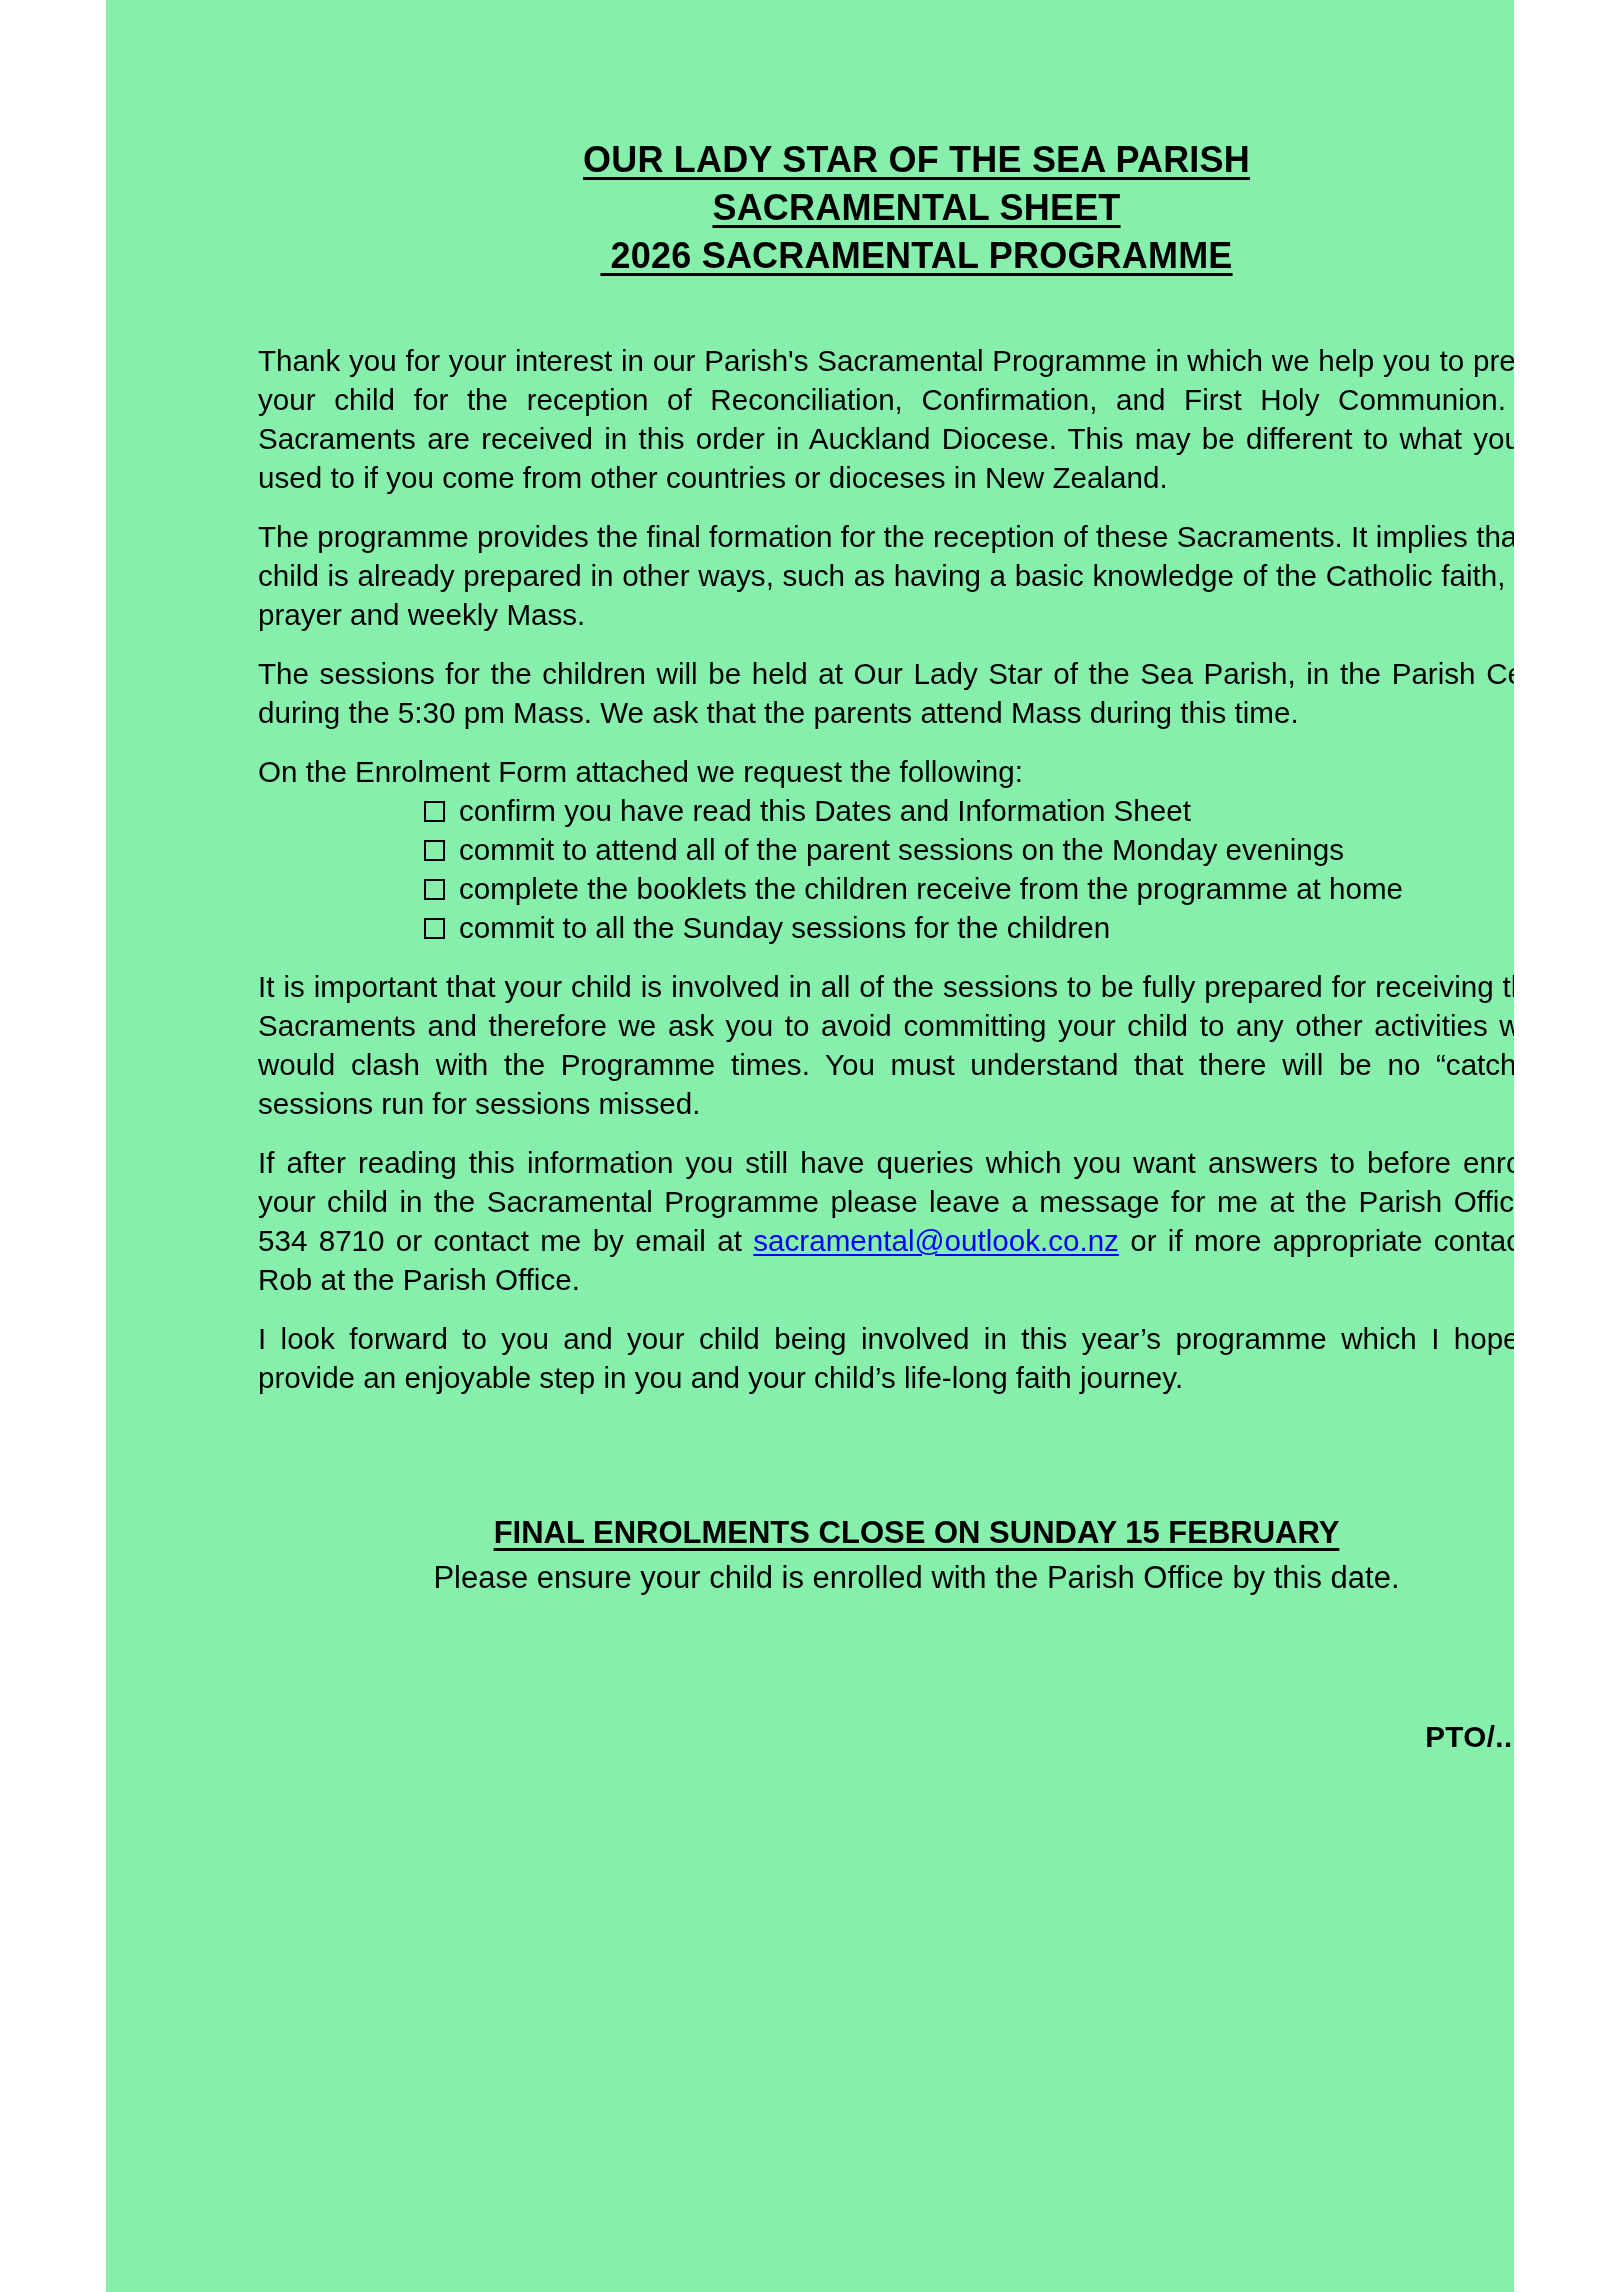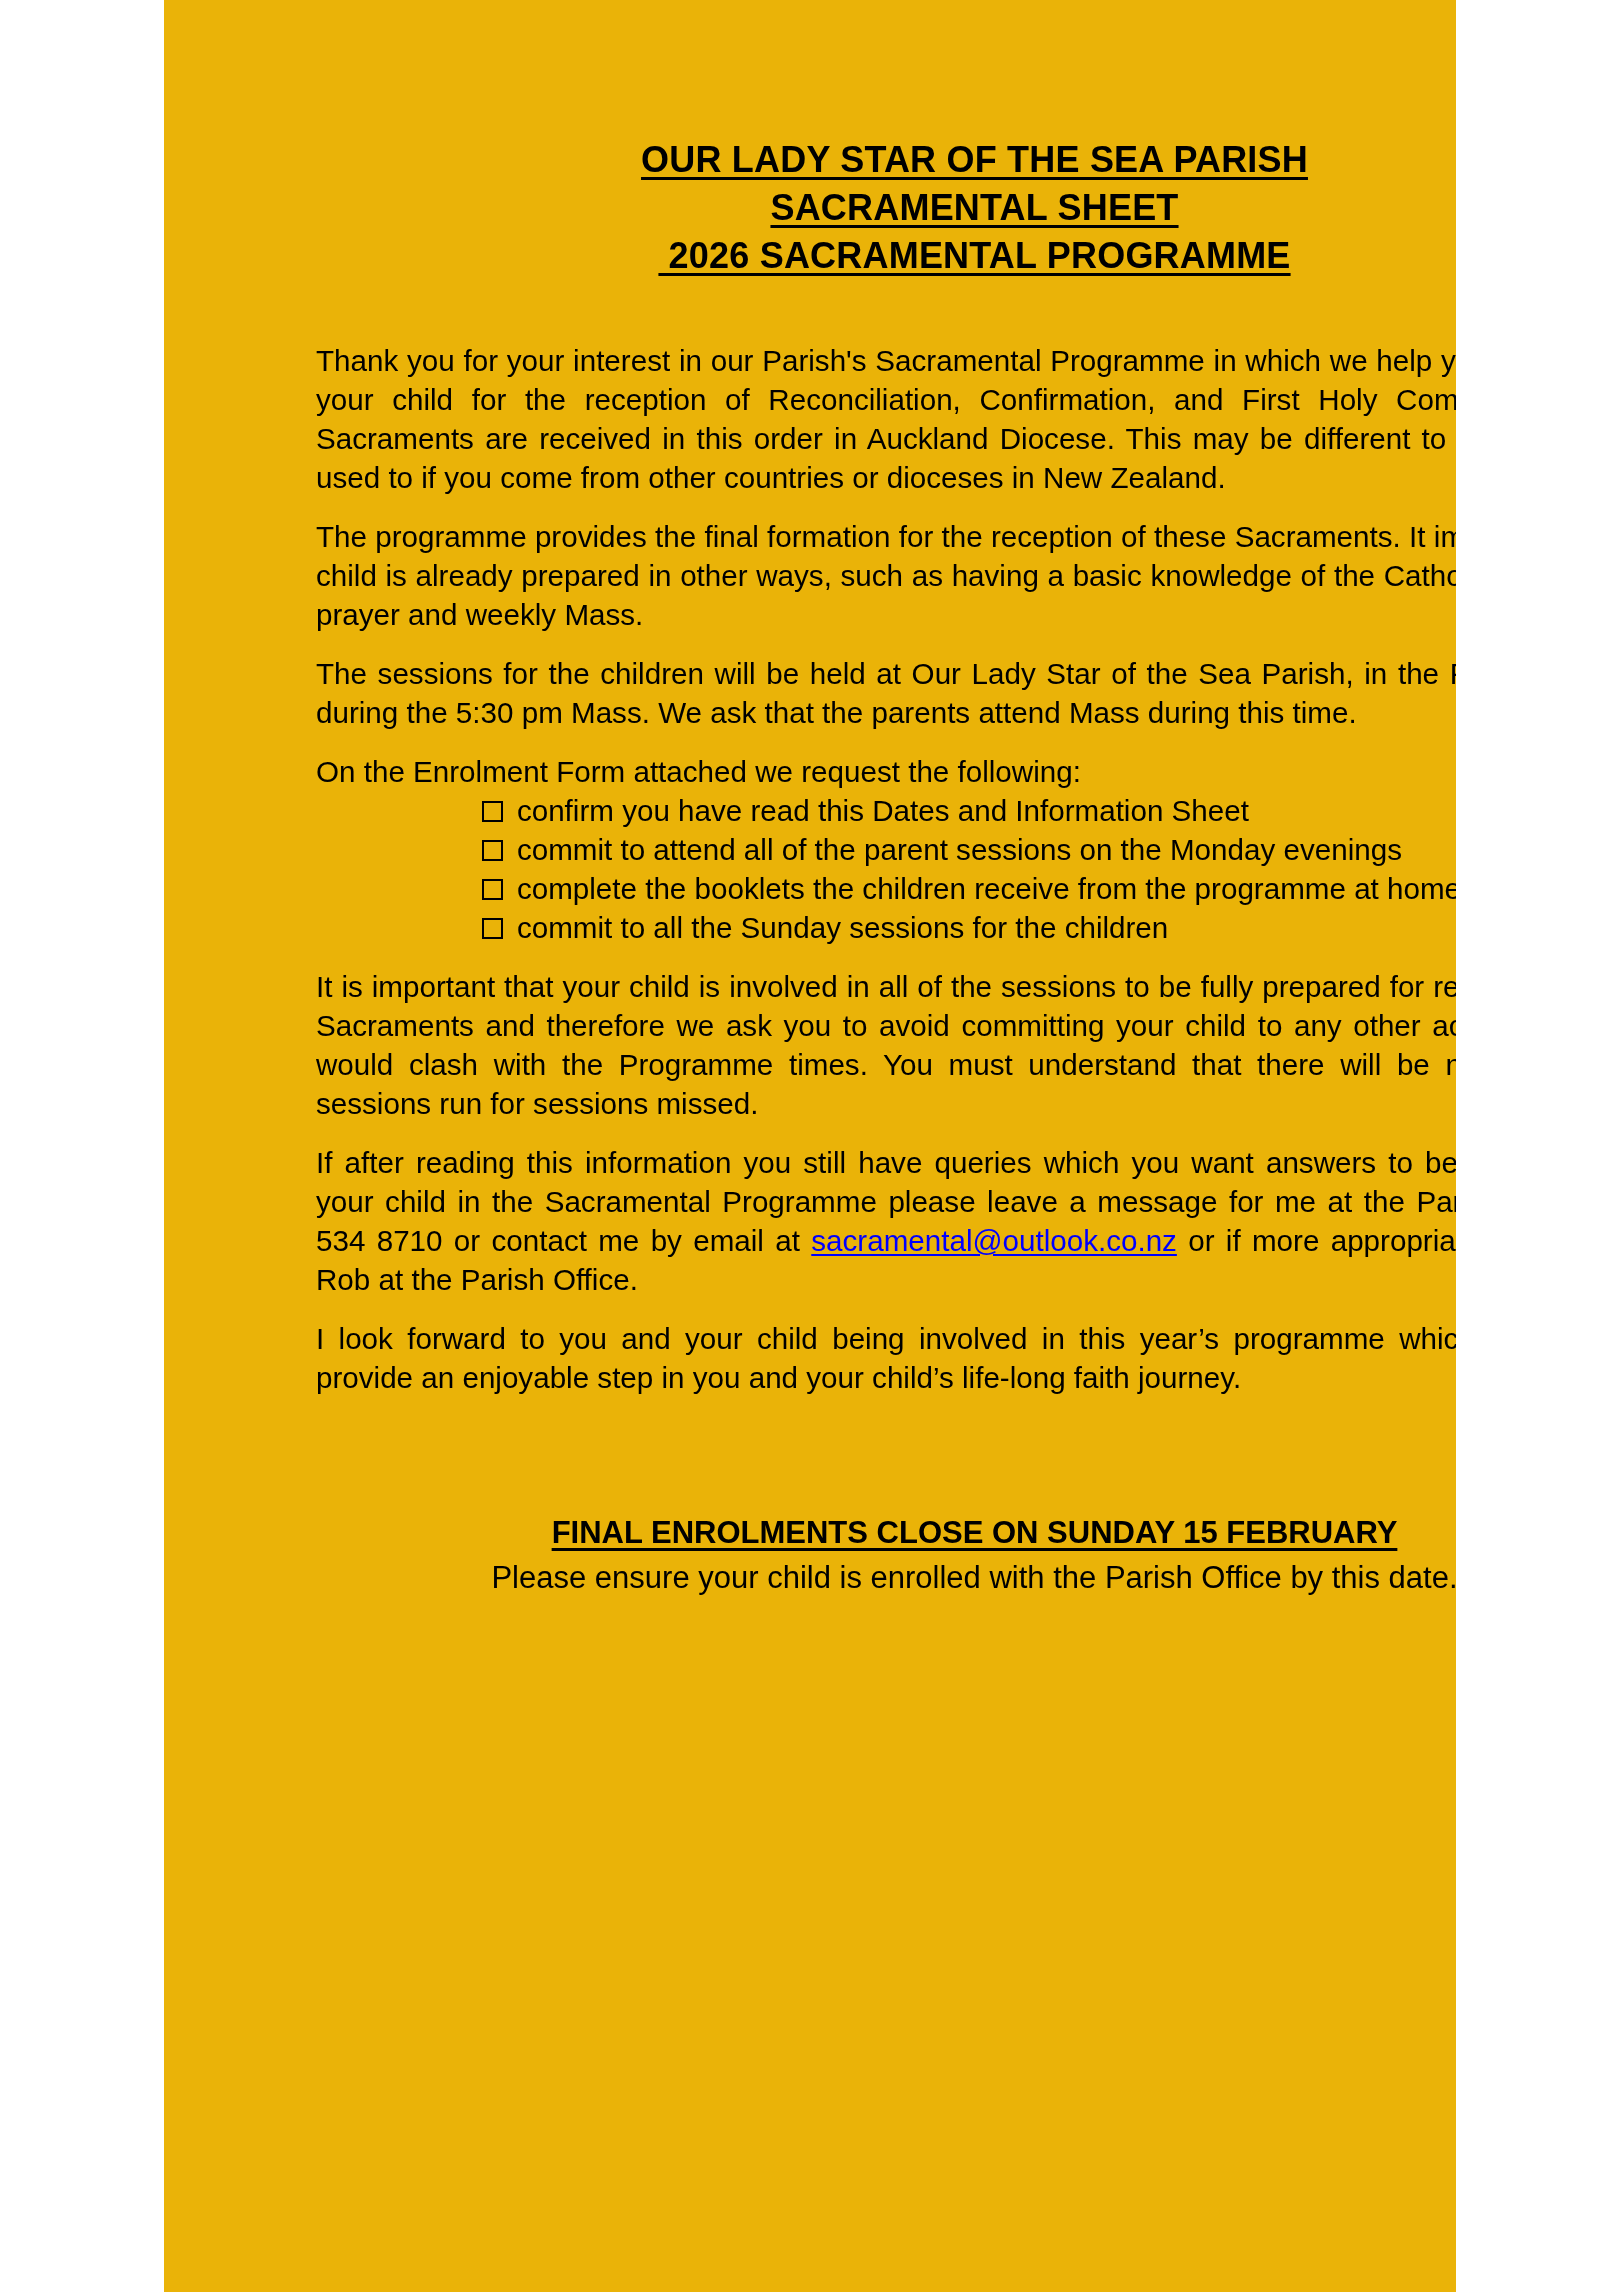--- a/index.html
+++ b/index.html
@@ -7,24 +7,24 @@
     margin: 0;
     padding: 0;
     background: #ffffff;
   }
   body {
     font-family: "Liberation Sans", sans-serif;
     color: #000000;
   }
   .page {
     position: relative;
-    width: 1292px;
+    width: 1408px;
     height: 2293px;
     margin: 0 auto;
-    background: #eab308;
+    background: #86efac;
     box-sizing: border-box;
     overflow: hidden;
   }
   .content {
     position: absolute;
     left: 152px;
     top: 0;
     width: 1317px;
   }
 

